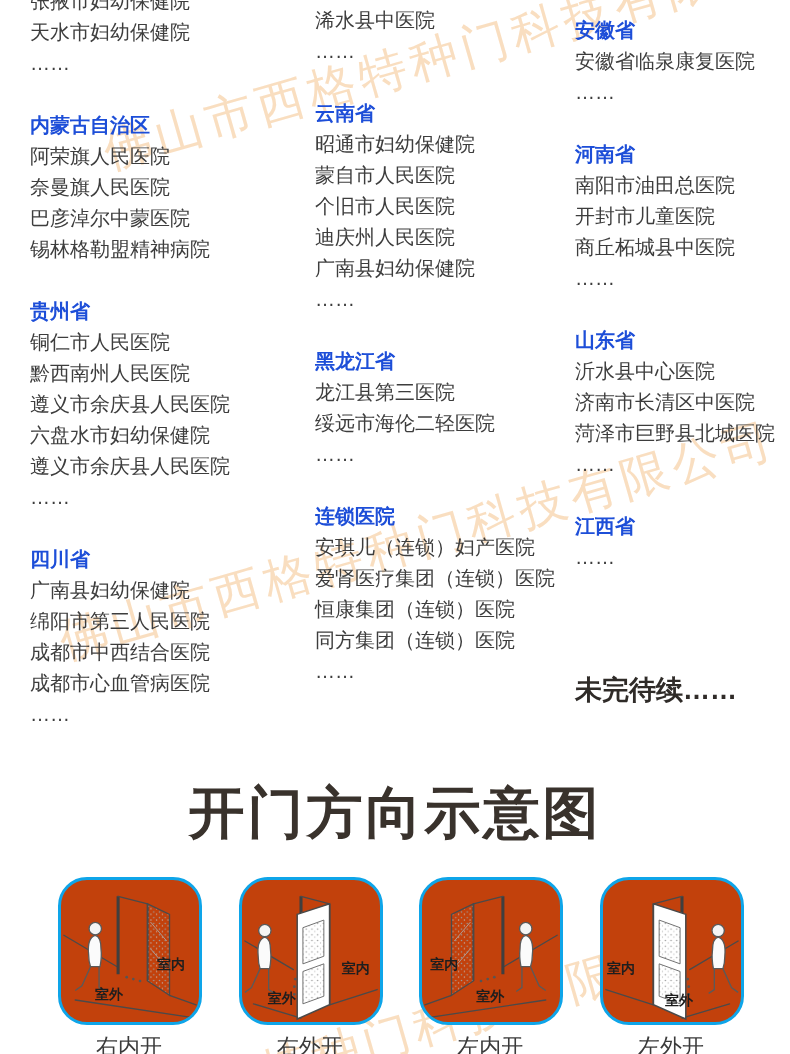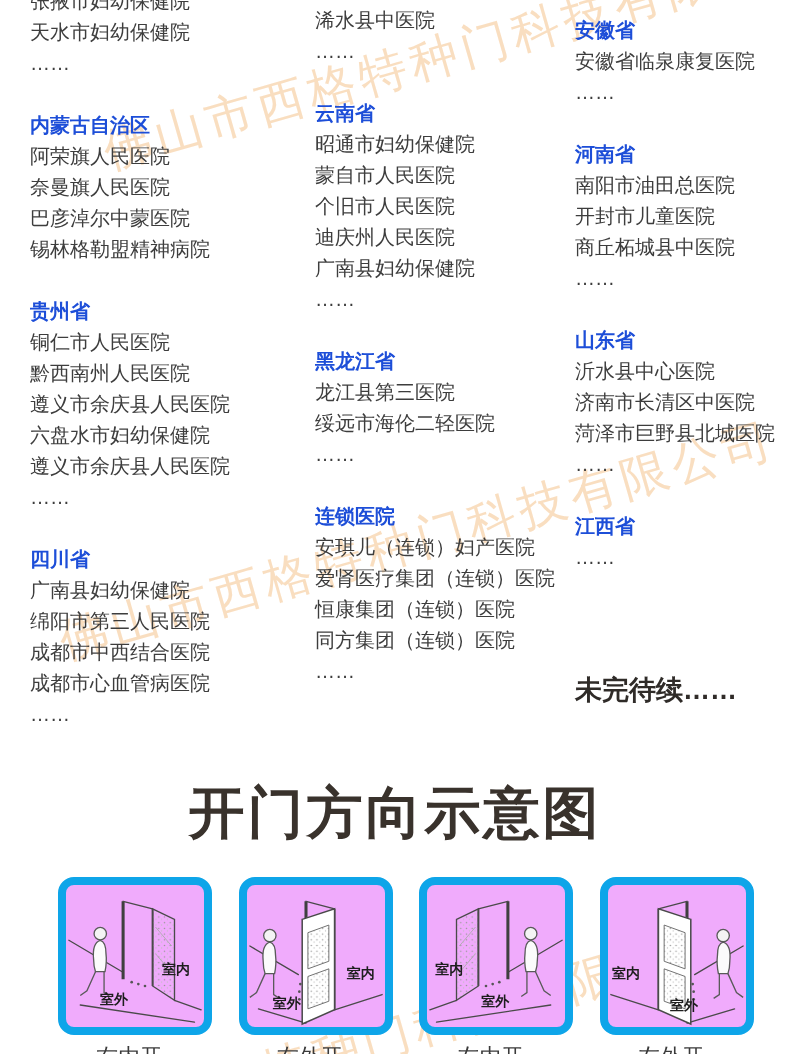--- a/index.html
+++ b/index.html
@@ -52,23 +52,23 @@
     color:#39322c;
   }
   .diagrams{
     position:absolute;left:58px;top:877px;width:684px;z-index:1;
     display:flex;justify-content:space-between;
   }
   .fig{width:142px;}
   .box{
     position:relative;
     width:138px;height:142px;
-    border:8px solid #0ea5e9;
-    border-radius:16px;
-    background:#f0abfc;
+    border:3px solid #0ea5e9;
+    border-radius:29px;
+    background:#c2410c;
     overflow:hidden;
   }
   .box svg{display:block;width:138px;height:142px;}
   .lbl{
     position:absolute;
     font-family:"Liberation Serif","DejaVu Serif",serif;
     font-size:14px;font-weight:700;color:#1e1e1e;
     z-index:2;white-space:nowrap;
   }
   .d-right-in  .lbl-in{left:96px;top:76px;}

